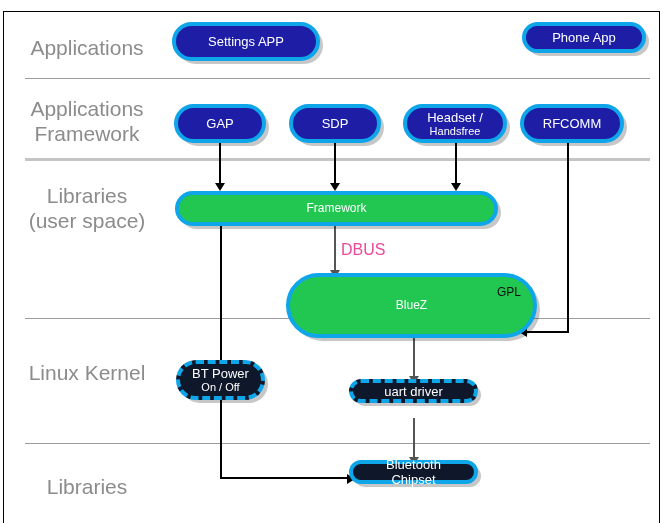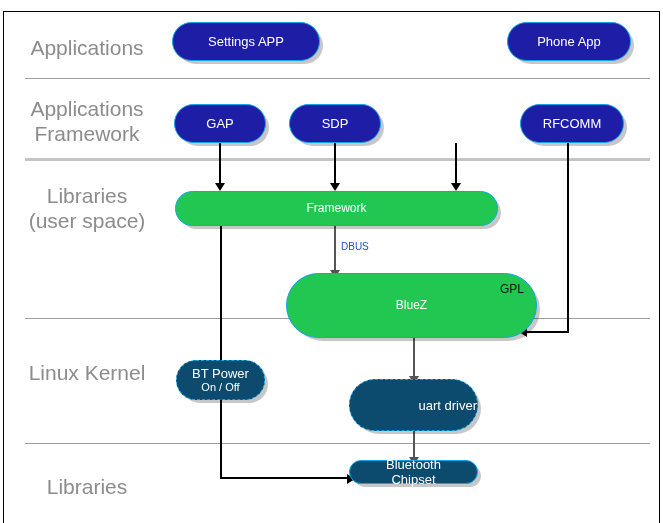--- a/index.html
+++ b/index.html
@@ -73,42 +73,42 @@
   
   .node{
     position:absolute;
     display:flex;
     flex-direction:column;
     align-items:center;
     justify-content:center;
     box-sizing:border-box;
     color:#ffffff;
     text-align:center;
-    border:1px solid #0ea5e9;
+    border:4px solid #0ea5e9;
     border-radius:999px;
     box-shadow:4px 4px 0 -1px rgba(0,0,0,0.22);
   }
   .node .l1{font-size:13px;line-height:15px;}
   .node .l2{font-size:11px;line-height:13px;}
   .node.blue{background:#1d1da6;}
   .node.green{background:#22c752;}
-  .node.red{background:#0c4a6e;border-style:dashed;}
+  .node.red{background:#0f172a;border-style:dashed;}
   .node.red.solid{border-style:solid;}
 
   .node.green .l1{font-size:12px;}
   .gpl-tag{
     position:absolute;
     color:#111;
     font-size:12px;
     right:12px;top:8px;
   }
   .edge-label{
     position:absolute;
-    color:#1d4ed8;
-    font-size:10px;
+    color:#ec4899;
+    font-size:16px;
     text-align:center;
   }
 </style>
 </head>
 <body>
 
 <div id="canvas">
   <div id="frame"></div>
 
   <div class="layer-label" style="top:27px;">Applications</div>
@@ -152,52 +152,56 @@
   <div class="vline gray" style="left:413px;top:330px;height:41px;"></div>
   <div class="arrow-down gray" style="left:409px;top:368px;"></div>
 
   <div class="vline gray" style="left:413px;top:410px;height:42px;"></div>
   <div class="arrow-down gray" style="left:409px;top:449px;"></div>
 
   <div class="node blue" style="left:172px;top:14px;width:148px;height:39px;">
     <span class="l1">Settings APP</span>
   </div>
 
-  <div class="node blue" style="left:507px;top:14px;width:124px;height:39px;">
+  <div class="node blue" style="left:522px;top:14px;width:124px;height:31px;">
     <span class="l1">Phone App</span>
   </div>
 
   <div class="node blue" style="left:174px;top:96px;width:92px;height:39px;">
     <span class="l1">GAP</span>
   </div>
 
   <div class="node blue" style="left:289px;top:96px;width:92px;height:39px;">
     <span class="l1">SDP</span>
   </div>
 
+  <div class="node blue" style="left:403px;top:96px;width:104px;height:39px;">
+    <span class="l1">Headset /</span>
+    <span class="l2">Handsfree</span>
+  </div>
 
   <div class="node blue" style="left:520px;top:96px;width:104px;height:39px;align-items:center;">
     <span class="l1">RFCOMM</span>
   </div>
 
   <div class="node green" style="left:175px;top:183px;width:323px;height:35px;">
     <span class="l1">Framework</span>
   </div>
 
   <div class="node green" style="left:286px;top:265px;width:251px;height:65px;">
     <span class="gpl-tag">GPL</span>
     <span class="l1">BlueZ</span>
   </div>
 
   <div class="node red" style="left:176px;top:352px;width:89px;height:40px;">
     <span class="l1">BT Power</span>
     <span class="l2">On / Off</span>
   </div>
 
-  <div class="node red" style="left:349px;top:371px;width:129px;height:52px;align-items:flex-end;">
+  <div class="node red" style="left:349px;top:371px;width:129px;height:24px;">
     <span class="l1">uart driver</span>
   </div>
 
   <div class="node red solid" style="left:349px;top:452px;width:129px;height:24px;">
     <span class="l1">Bluetooth</span>
     <span class="l1">Chipset</span>
   </div>
 </div>
 
 </body></html>

